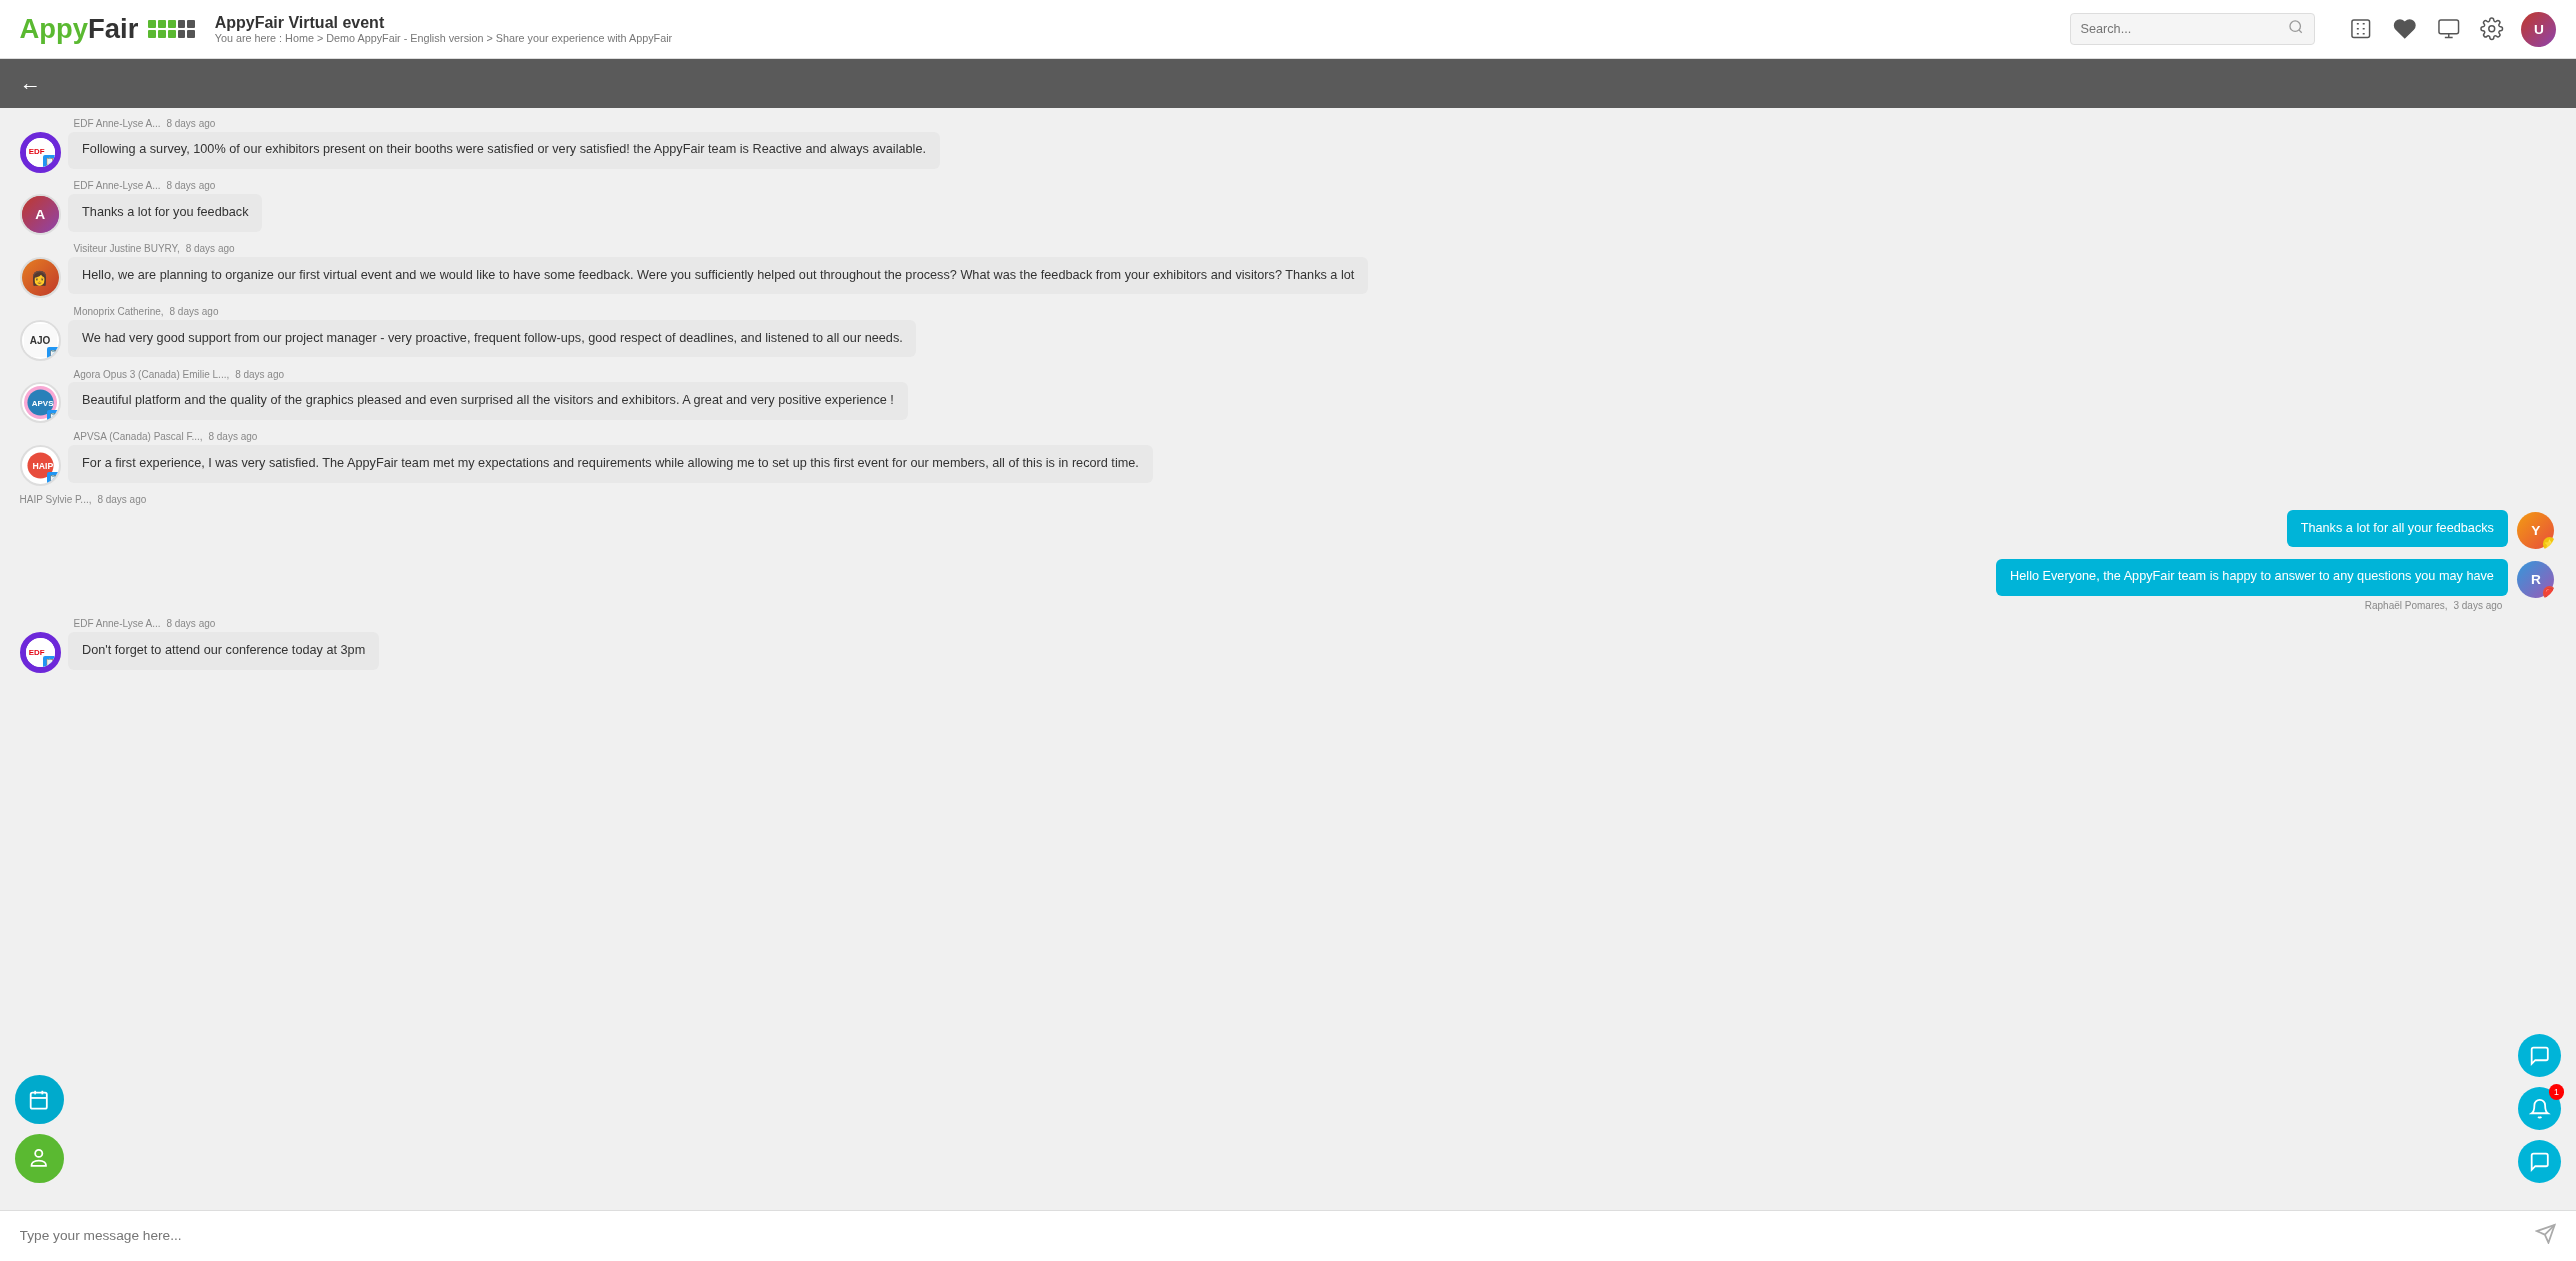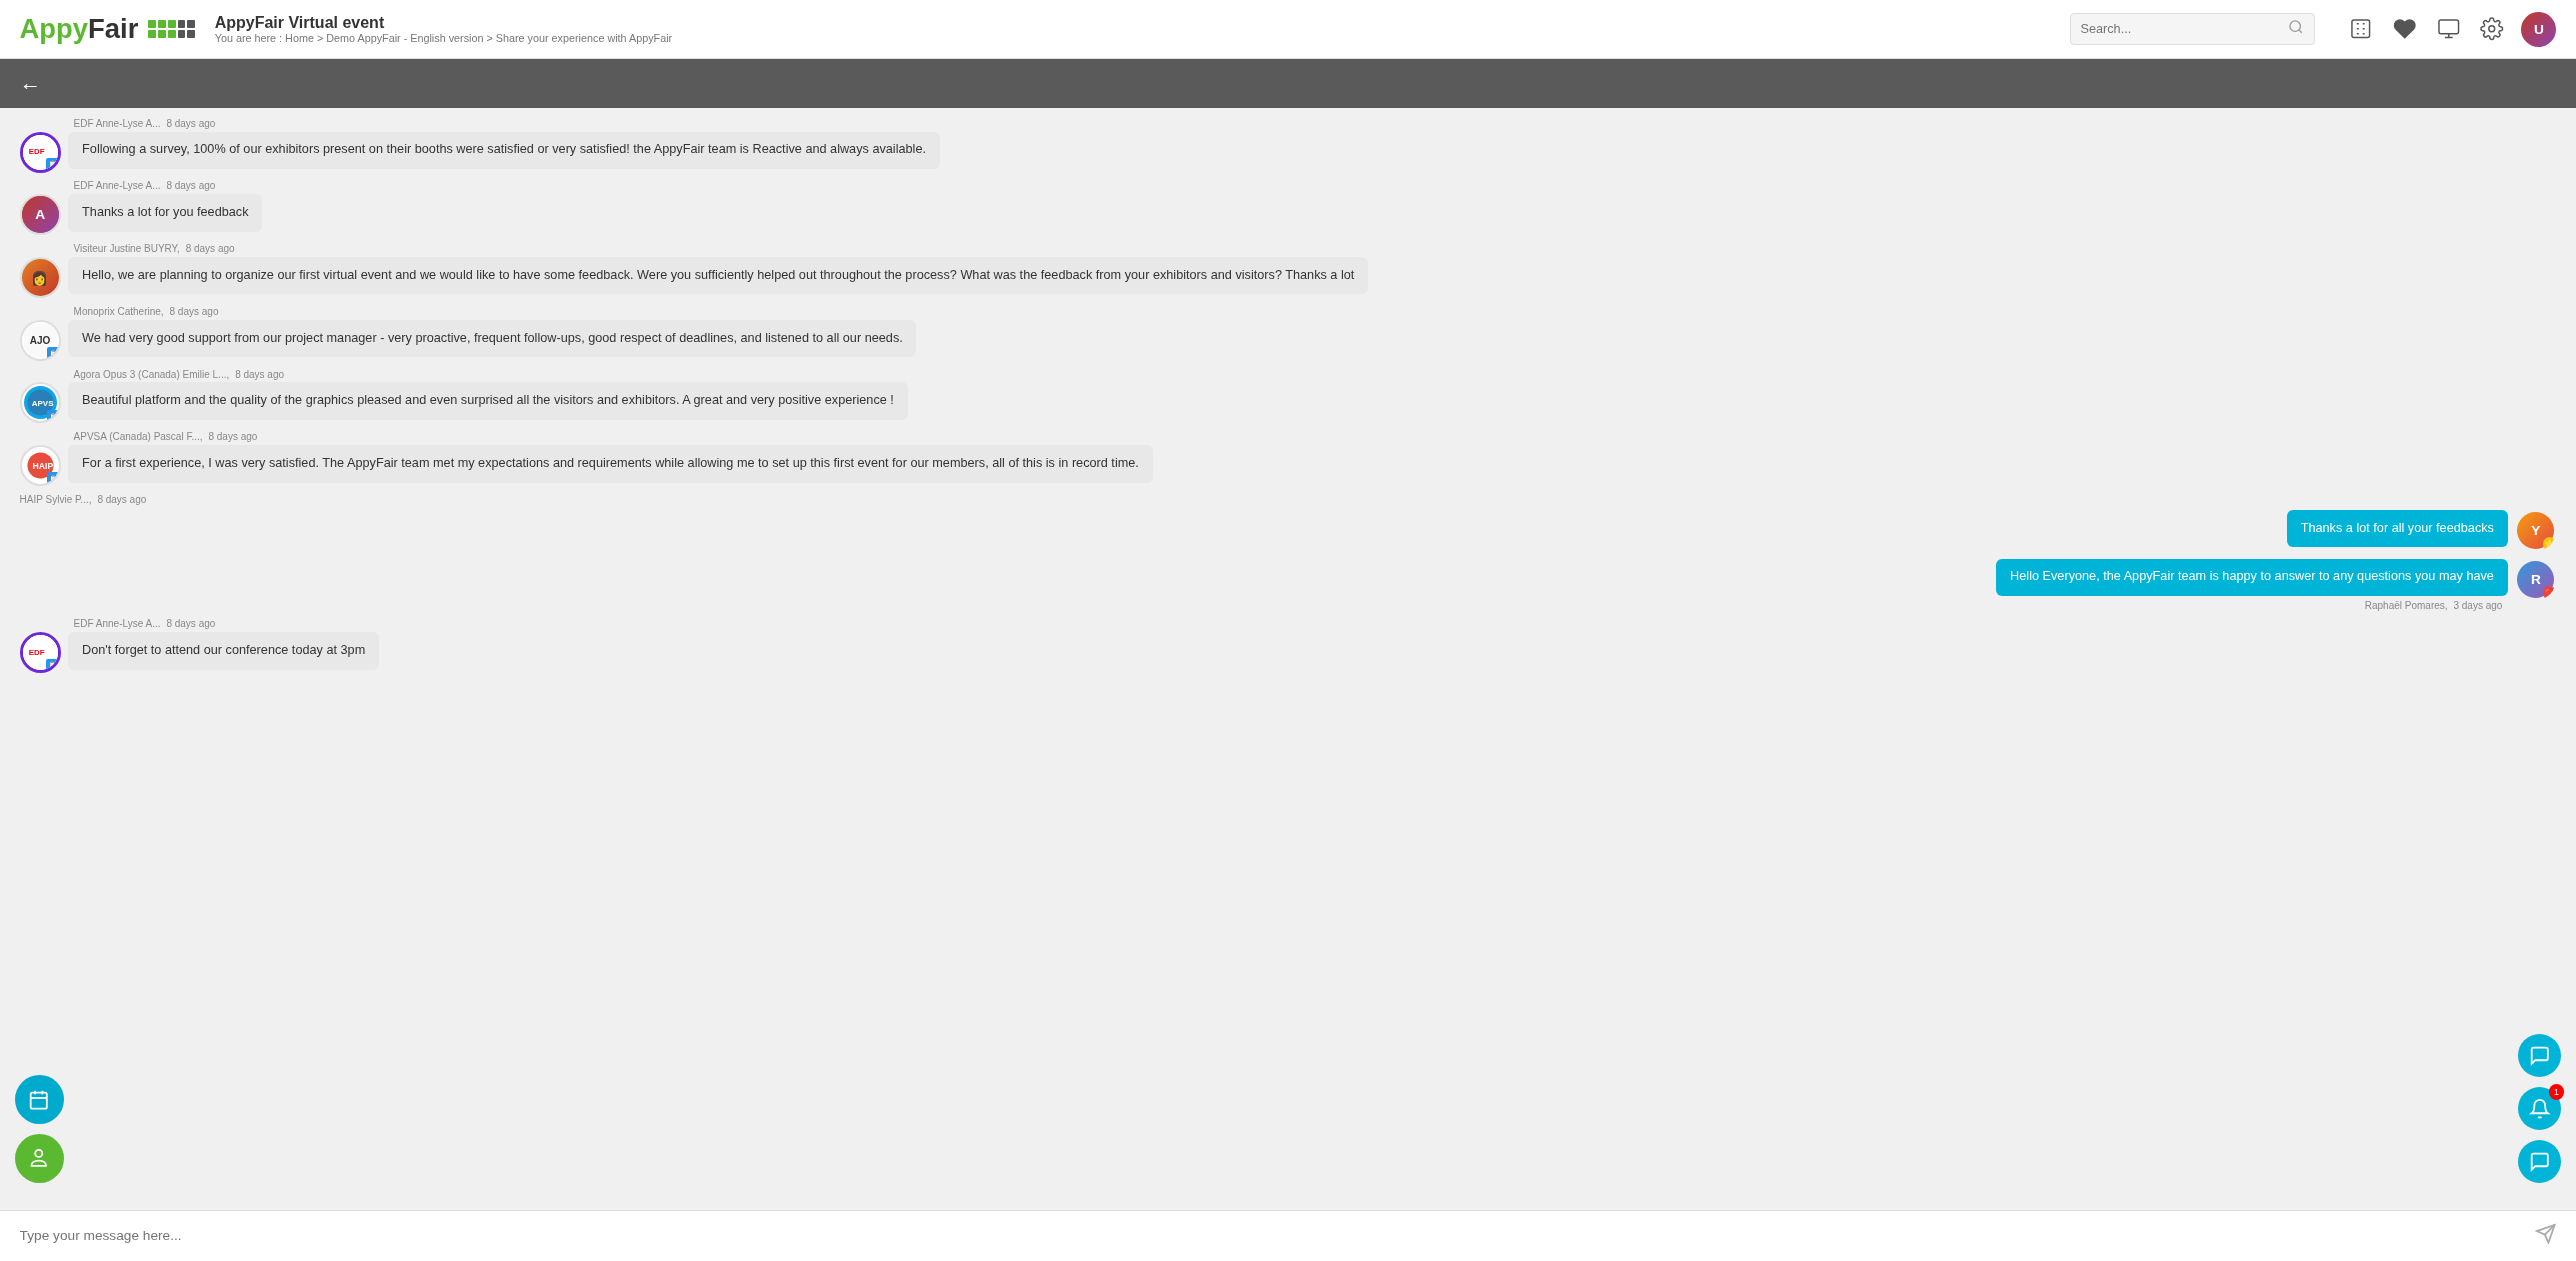--- a/index.html
+++ b/index.html
@@ -177,21 +177,21 @@
       display: flex;
       align-items: center;
       justify-content: center;
       overflow: hidden;
       border: 2px solid #ddd;
     }
 
     
     .avatar-edf {
       background: white;
-      border: 3px solid #6d28d9;
+      border: 6px solid #6d28d9;
       font-size: 8.8px;
       font-weight: bold;
       color: #e30613;
       flex-direction: column;
       position: relative;
     }
     .avatar-edf-inner {
       width: 37px;
       height: 37px;
       background: white;
@@ -509,21 +509,21 @@
         </div>
       </div>
 
       <div class="message-block">
         <div class="message-meta left">
           <span>Agora Opus 3 (Canada) Emilie L...,</span>
           <span>8 days ago</span>
         </div>
         <div class="message-row">
           <div class="msg-avatar" style="background:white;border:2px solid #ddd;overflow:hidden;position:relative;">
-            <div style="width:33px;height:33px;display:flex;align-items:center;justify-content:center;font-size:8.8px;font-weight:bold;color:#1a5276;background:#0ea5e9;border-radius:50%;">
+            <div style="width:33px;height:33px;display:flex;align-items:center;justify-content:center;font-size:8.8px;font-weight:bold;color:#1a5276;background:#f9a8d4;border-radius:50%;">
               <svg width="29" height="29" viewBox="0 0 40 40" style="font-size:9px">
                   <circle cx="20" cy="20" r="18" fill="#2980b9"></circle>
                   <text x="8" y="25" font-size="11" font-weight="bold" fill="white">APVS</text>
                 </svg>
             </div>
             <div style="position:absolute;bottom:-2px;right:-2px;width:13.7px;height:13.7px;background:#2196F3;border-radius:2px;display:flex;align-items:center;justify-content:center;font-size:6.9px;color:white;">📋</div>
           </div>
           <div class="msg-bubble">Beautiful platform and the quality of the graphics pleased and even surprised all the visitors and exhibitors. A great and very positive experience !</div>
         </div>
       </div>

